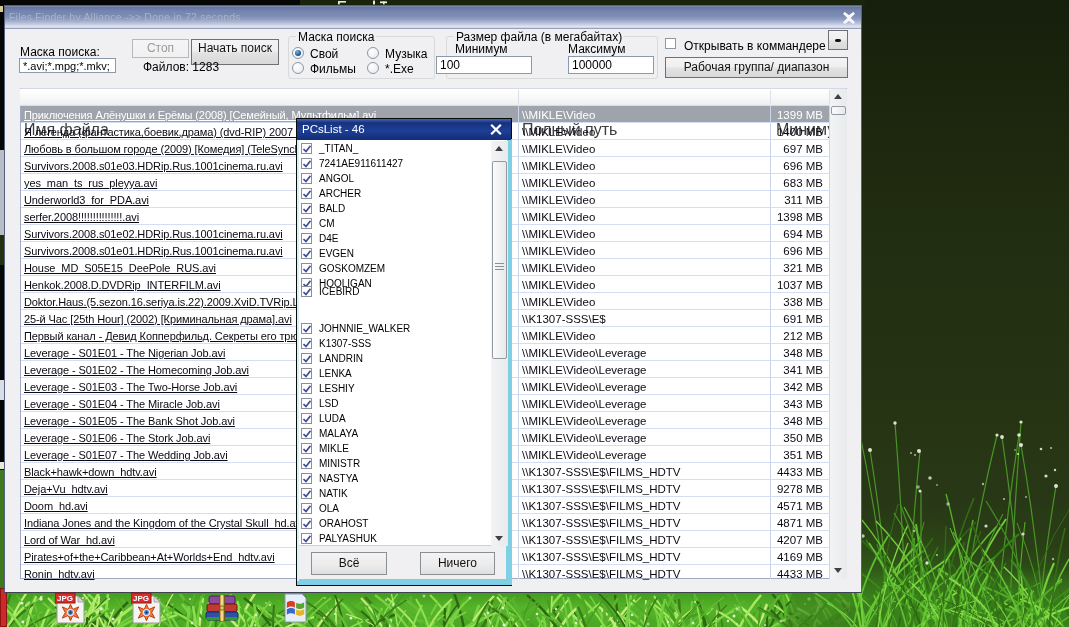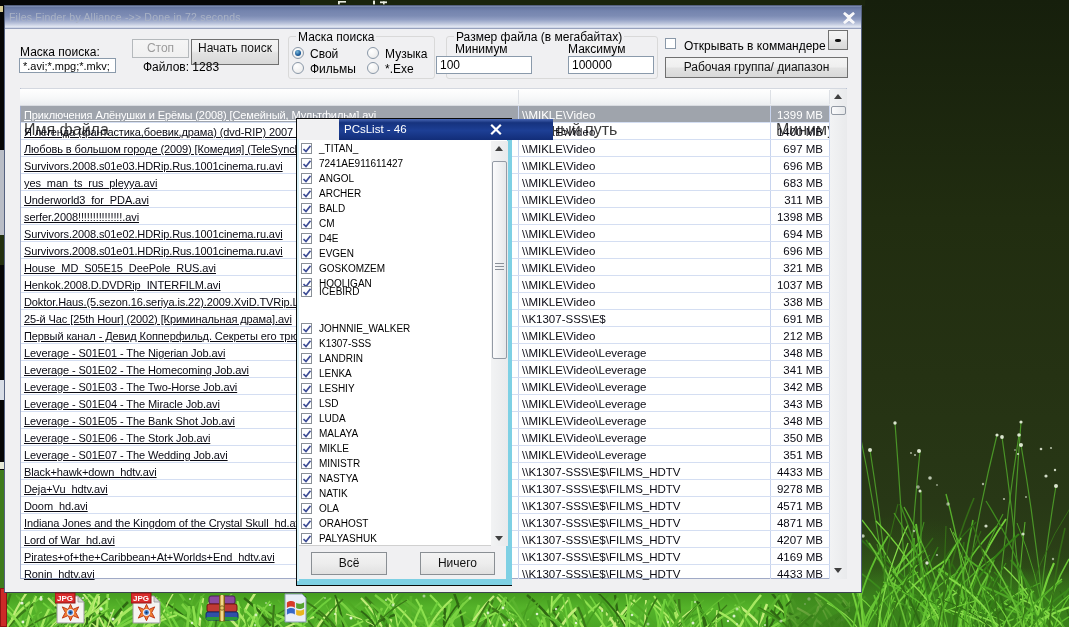--- a/index.html
+++ b/index.html
@@ -1125,21 +1125,21 @@
 <div class="sbbtn" style="left:830px;top:89px;"></div>
 <div class="arr" style="left:834px;top:94px;border-left:4px solid transparent;border-right:4px solid transparent;border-bottom:5px solid #404040;"></div>
 <div class="sbthumb" style="left:831px;top:106px;width:15px;height:9px;"></div>
 <div class="sbbtn" style="left:830px;top:562px;"></div>
 <div class="arr" style="left:834px;top:568px;border-left:4px solid transparent;border-right:4px solid transparent;border-top:5px solid #404040;"></div>
 
 <div id="pop"></div>
 <div id="pcyr" class="abs"></div>
 <div id="pcyb" class="abs"></div>
 <div id="pcyl" class="abs"></div>
-<div id="ptit" class="abs" style="left:297px;top:119px;margin-left:42px;">
+<div id="ptit" class="abs" style="left:297px;top:119px;">
       <span style="position:absolute;left:5px;top:4px;color:#fff;font-size:11.5px;">PCsList - 46</span>
     </div>
 <svg style="position:absolute;left:490px;top:124px;" width="12" height="11" viewBox="0 0 12 11">
 <path d="M1.2 0.8 L10.8 10.2 M10.8 0.8 L1.2 10.2" stroke="#fff" stroke-width="2.2"></path>
 </svg>
 <div id="plist" class="abs" style="left:299px;top:140px;width:208px;height:406px;background:#fff;border-bottom:1px solid #d0d0d0;"></div>
 <div id="pcrows" class="abs" style="left:296px;top:0;width:216px;height:560px;">
 <div class="pcr" style="top:141px">
         <span class="cb">
           <svg width="8" height="8" viewBox="0 0 8 8">

